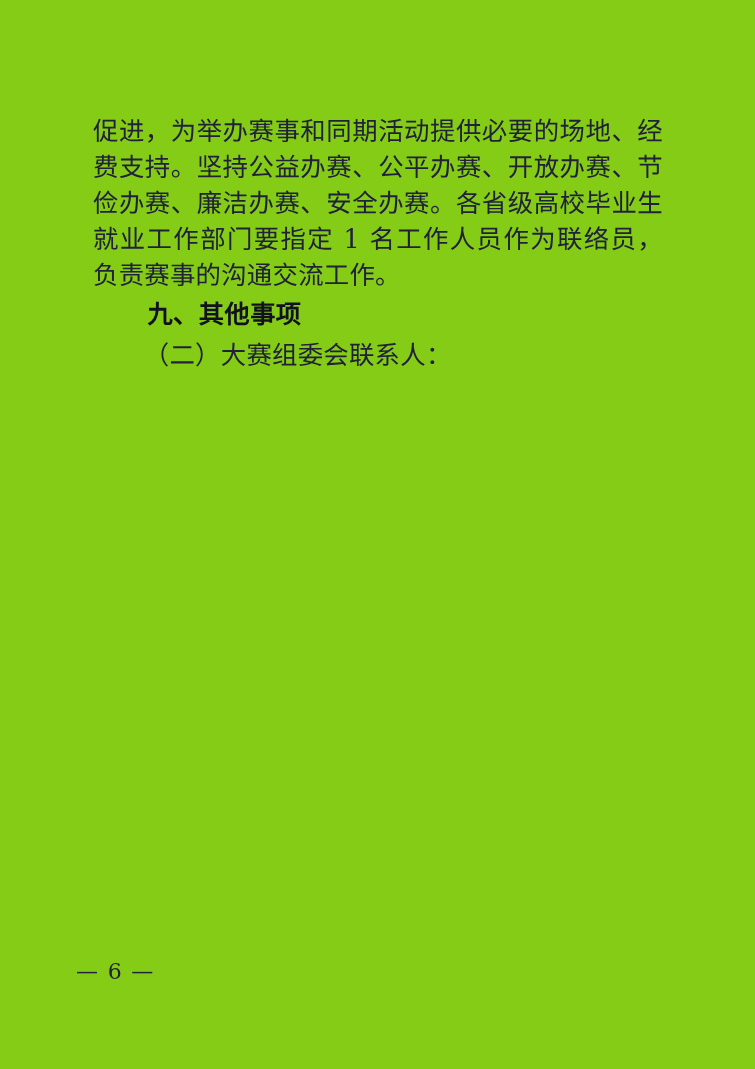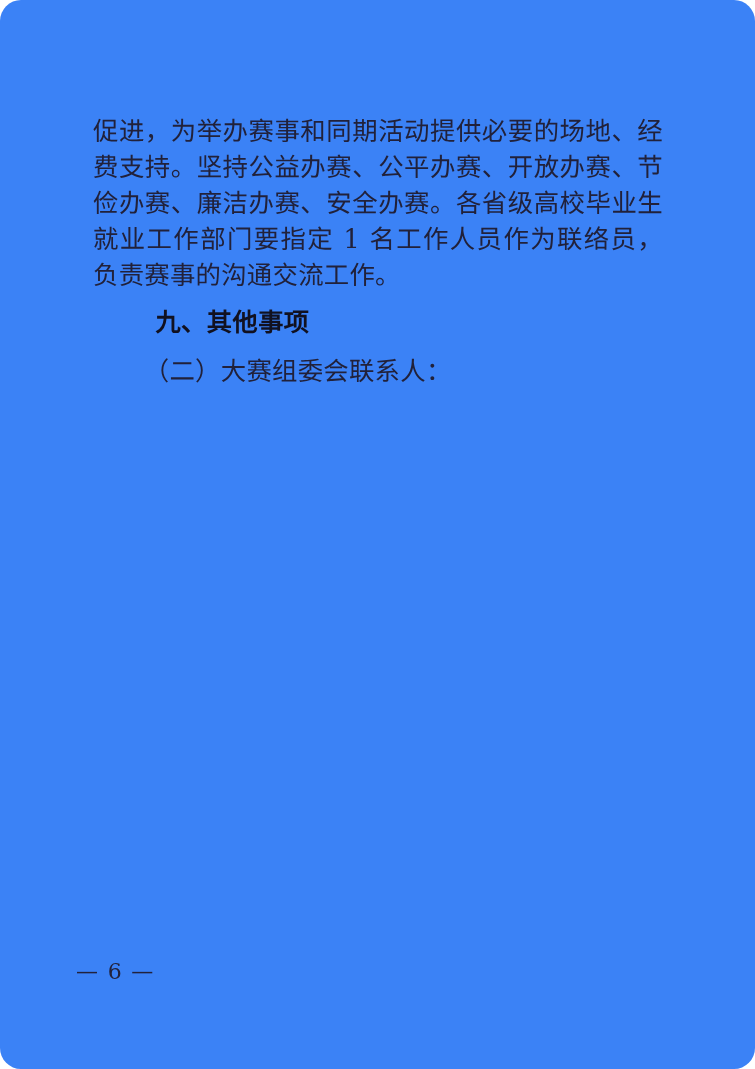--- a/index.html
+++ b/index.html
@@ -15,22 +15,21 @@
     overflow: hidden;
     font-family: "DejaVu Serif", "Liberation Serif", serif;
     color: #1a1a2e;
     -webkit-font-smoothing: antialiased;
   }
 
   
   .page {
     position: absolute;
     inset: 0;
-    background: #3b82f6;
-    border-radius: 21px;
+    background: #84cc16;
   }
 
   
   .text-column {
     position: absolute;
     left: 93px;
     top: 113px;
     width: 570px;
   }
 
@@ -47,21 +46,21 @@
   }
   .para.indent {
     text-indent: 2em;
   }
   .para.cont {
     text-indent: 0;
   }
 
   
   .section-heading {
-    margin: 12px;
+    margin: 4px;
     font-size: 25.2px;
     line-height: 36px;
     font-weight: 700;
     text-indent: 2em;
     letter-spacing: 0.02em;
     color: #111120;
     font-family: "DejaVu Sans", "Liberation Sans", sans-serif;
   }
 
   

